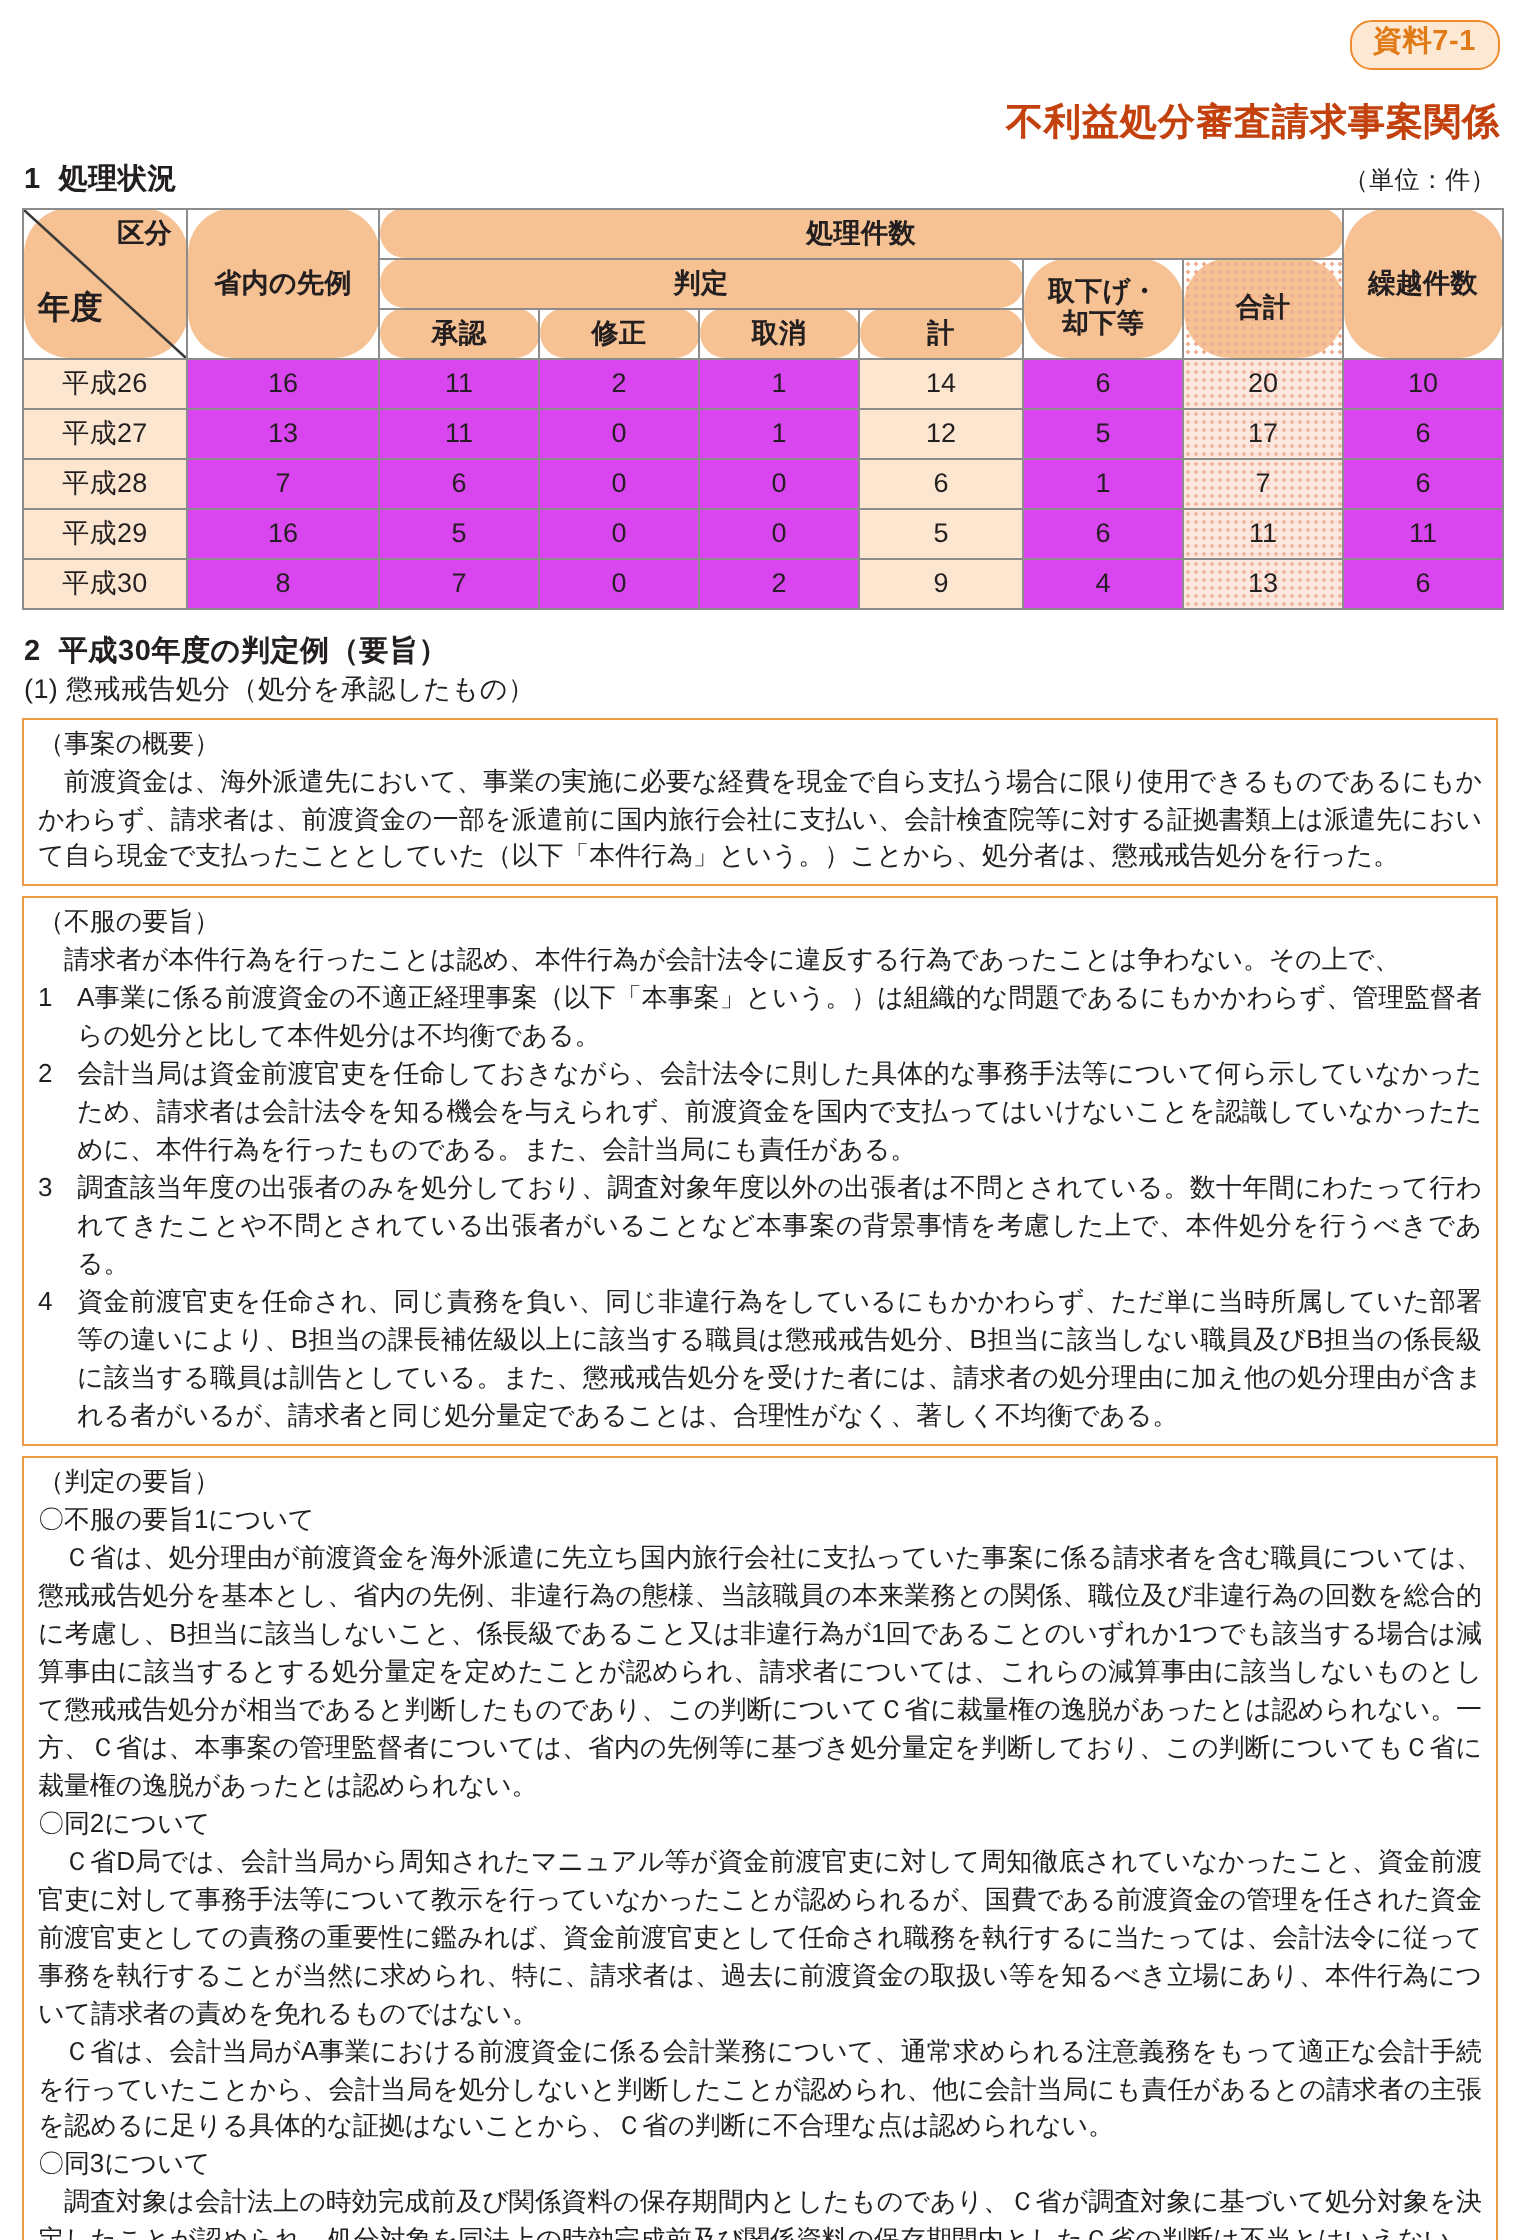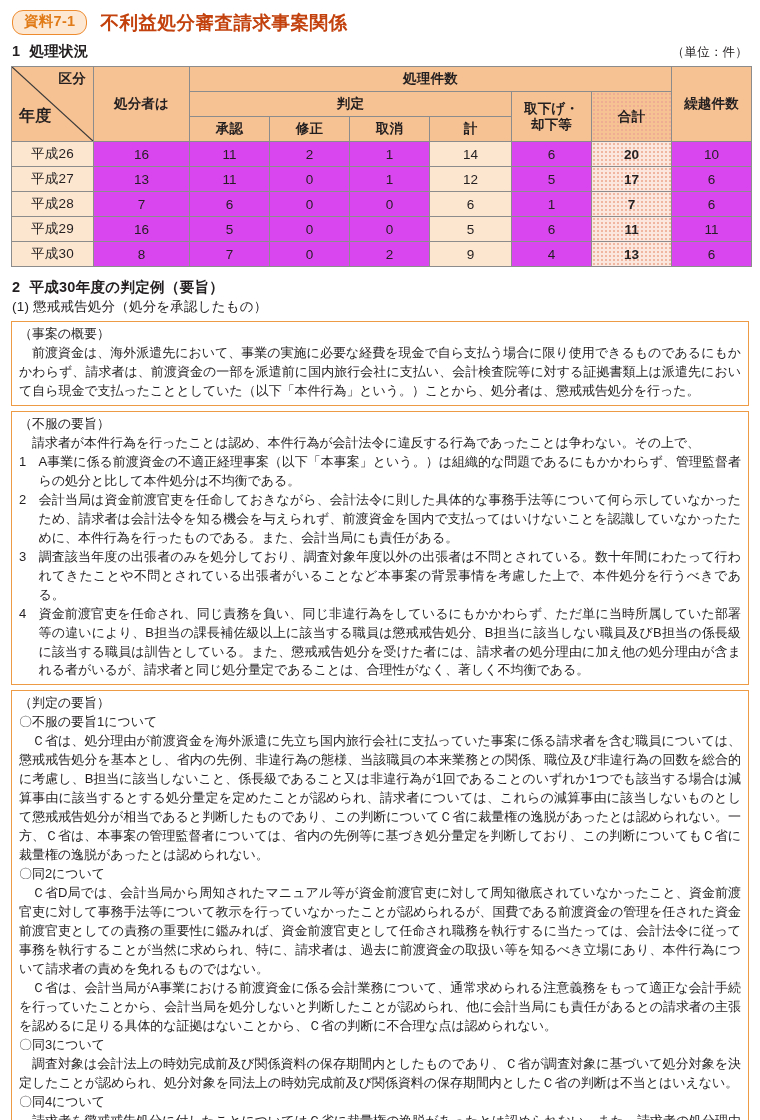--- a/index.html
+++ b/index.html
@@ -15,20 +15,21 @@
     -webkit-font-smoothing: antialiased;
   }
   .page { width: 760px; padding: 6px 10px 4px 10px; }
 
   
   .doc-header {
     display: flex;
     align-items: flex-end;
     gap: 13px;
     margin: 4px 0 3px 2px;
+    flex-direction: column;
   }
   .badge {
     border: 1.6px solid #EE8B2E;
     background: #FDE8D3;
     color: #E07B18;
     border-radius: 11px;
     font-size: 14.5px;
     font-weight: bold;
     letter-spacing: .3px;
     padding: 1px 11px 2px 11px;
@@ -72,20 +73,21 @@
     height: 25px;
     text-align: center;
     vertical-align: middle;
     font-weight: normal;
   }
   table.stat th {
     background: #F7C293;
     font-weight: bold;
     font-size: 13.5px;
     letter-spacing: .2px;
+    border-radius: 23px;
   }
   th.sub-lite { background: #FCE6D0; }
   th.total-col { background: #F8D9CB; position: relative; }
   th.total-col::before {
     content: "";
     position: absolute; inset: 0;
     background-image: radial-gradient(#EFAE94 0.9px, transparent 1px);
     background-size: 4px 4px;
     pointer-events: none;
   }
@@ -101,21 +103,21 @@
   }
   td.num {
     text-align: right;
     padding-right: 9px;
     background: #d946ef;
     font-size: 13.5px;
   }
   td.num.sum { background: #FCE6D0; text-align: center; }
   td.num.grand {
     background: #FBE7DE;
-    font-weight: bold;
+    font-weight: normal;
     position: relative;
   }
   td.num.grand::before {
     content: "";
     position: absolute; inset: 0;
     background-image: radial-gradient(#F0B69F 0.9px, transparent 1px);
     background-size: 4px 4px;
     pointer-events: none;
   }
   td.num.grand span { position: relative; z-index: 1; }
@@ -204,21 +206,21 @@
     </colgroup>
     <thead>
       <tr>
         <th class="corner" rowspan="3">
           <svg class="diag" viewBox="0 0 82 75" preserveAspectRatio="none">
             <line x1="0" y1="0" x2="82" y2="75" stroke="#3a3a3a" stroke-width="1.3"></line>
           </svg>
           <span class="kubun">区分</span>
           <span class="nendo">年度</span>
         </th>
-        <th rowspan="3">処分者は</th>
+        <th rowspan="3">省内の先例</th>
         <th colspan="6">処理件数</th>
         <th rowspan="3">繰越件数</th>
       </tr>
       <tr>
         <th colspan="4">判定</th>
         <th rowspan="2" class="two-line">
           <span>取下げ・</span><br>
           <span>却下等</span>
         </th>
         <th rowspan="2" class="total-col"><span>合計</span></th>

